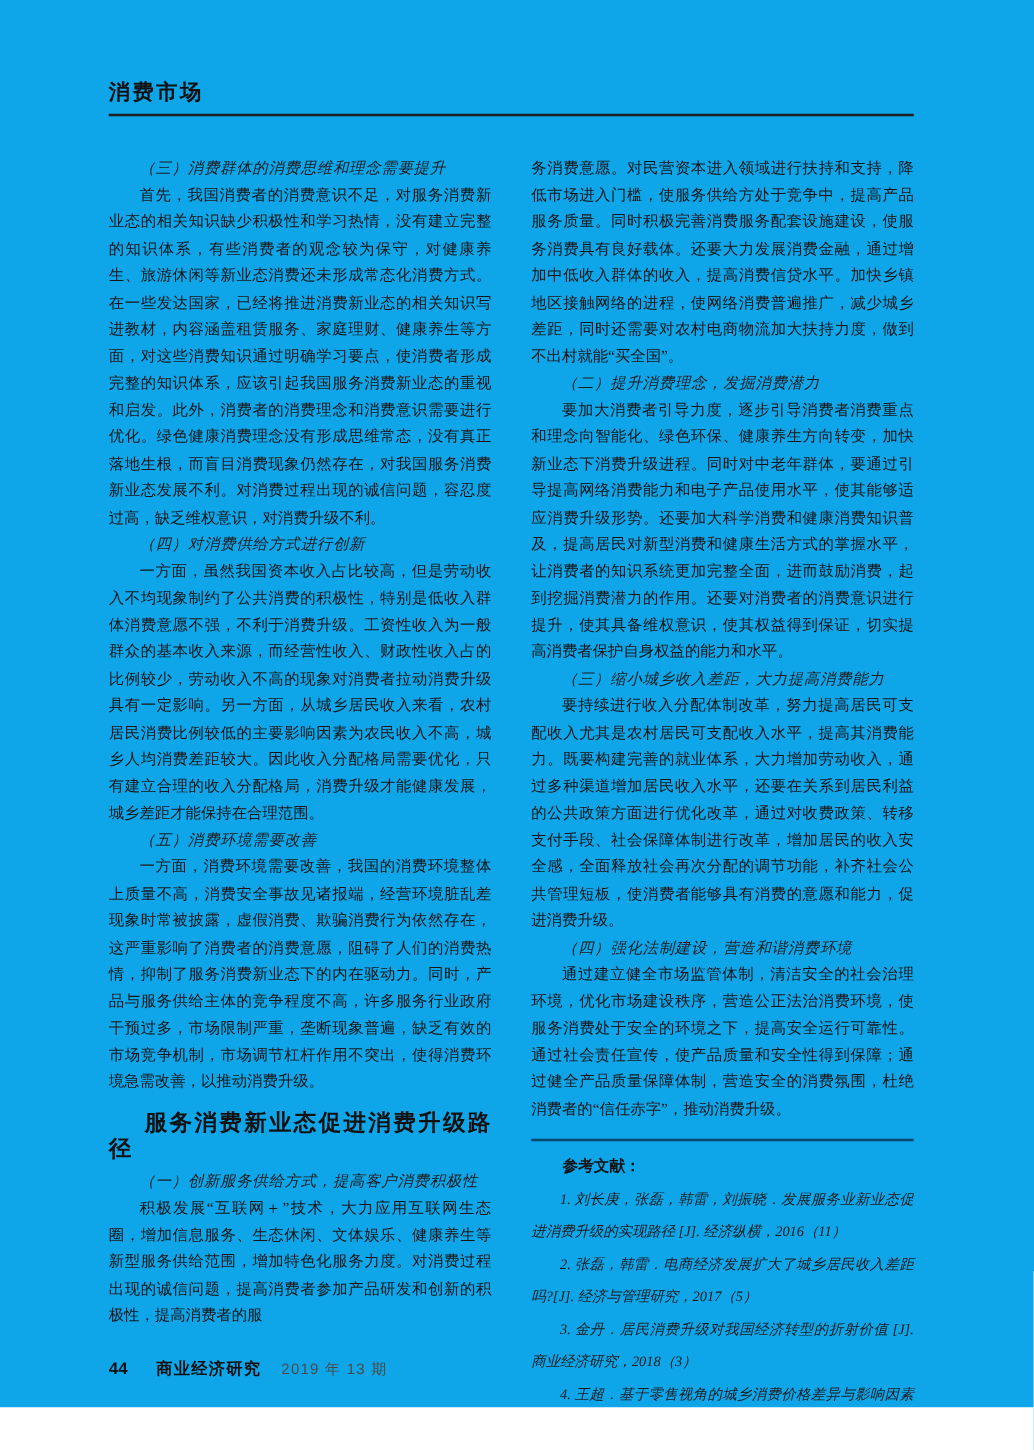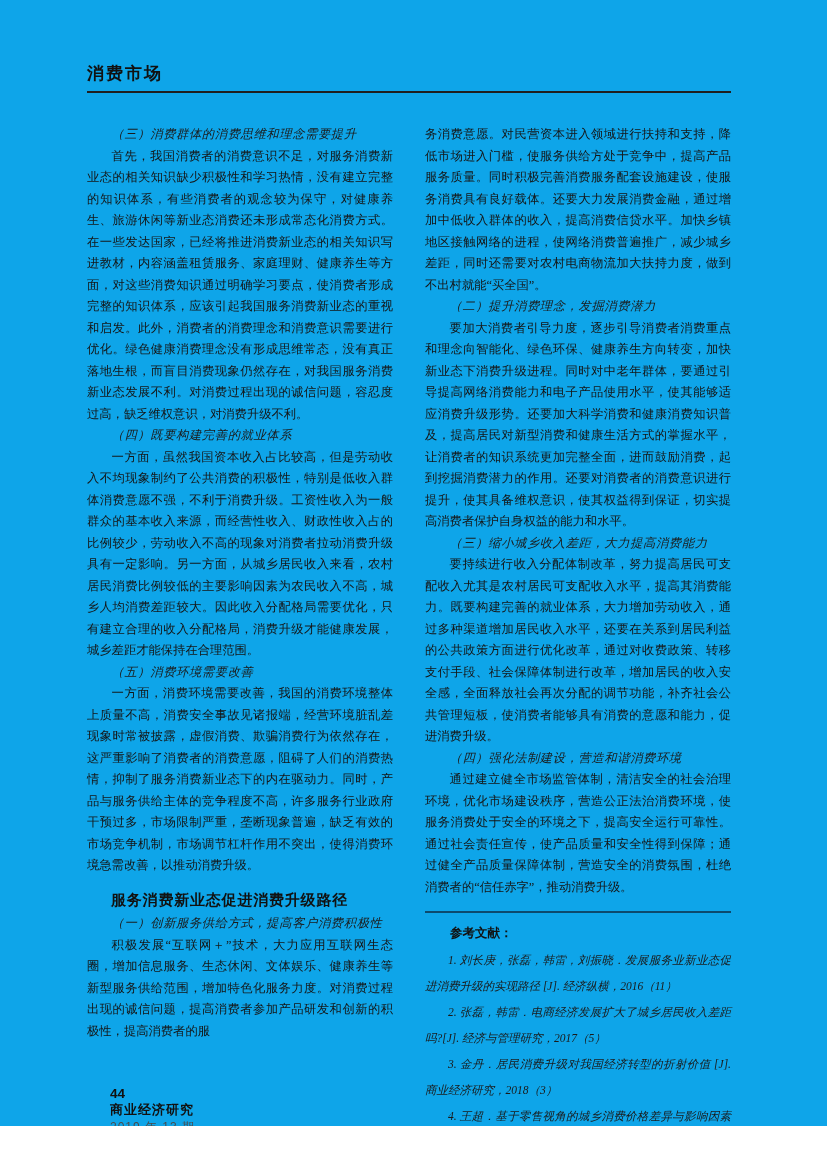--- a/index.html
+++ b/index.html
@@ -45,23 +45,23 @@
   }
   .para { text-indent: 2em; }
   .para.cont { text-indent: 0; }
   .subheading {
     font-style: italic;
     text-indent: 2em;
     letter-spacing: 0.6px;
     color: #1b1b1b;
   }
   .section-title {
-    font-family: Liberation Serif, serif;
+    font-family: Liberation Mono, monospace;
     font-weight: bold;
-    font-size: 15px;
+    font-size: 18px;
     text-indent: 1.6em;
     letter-spacing: 0.8px;
     margin-top: 13px;
     margin-bottom: 2px;
     color: #111;
   }
   .refs {
     margin-top: 13px;
     border-top: 2px solid #0c4a6e;
     border-bottom: 2px solid #8c8c8c;
@@ -84,21 +84,20 @@
     text-align: justify;
     color: #1a1a1a;
   }
   .footer {
     position: absolute;
     left: 87px;
     top: 1086px;
     display: flex;
     align-items: baseline;
     font-family: "Liberation Sans", "DejaVu Sans", sans-serif;
-    flex-direction: column;
   }
   .footer-page {
     font-weight: bold;
     font-size: 13.5px;
     color: #111;
   }
   .footer-journal {
     font-weight: bold;
     font-size: 13px;
     letter-spacing: 1px;
@@ -122,21 +121,21 @@
     <div class="masthead">
       <div class="masthead-title">消费市场</div>
       <div class="masthead-rule"></div>
     </div>
 
     <div class="columns">
       <div class="col col-left">
         <div>
             <div class="subheading">（三）消费群体的消费思维和理念需要提升</div>
             <div class="para">首先，我国消费者的消费意识不足，对服务消费新业态的相关知识缺少积极性和学习热情，没有建立完整的知识体系，有些消费者的观念较为保守，对健康养生、旅游休闲等新业态消费还未形成常态化消费方式。在一些发达国家，已经将推进消费新业态的相关知识写进教材，内容涵盖租赁服务、家庭理财、健康养生等方面，对这些消费知识通过明确学习要点，使消费者形成完整的知识体系，应该引起我国服务消费新业态的重视和启发。此外，消费者的消费理念和消费意识需要进行优化。绿色健康消费理念没有形成思维常态，没有真正落地生根，而盲目消费现象仍然存在，对我国服务消费新业态发展不利。对消费过程出现的诚信问题，容忍度过高，缺乏维权意识，对消费升级不利。</div>
-            <div class="subheading">（四）既要构建完善的就业体系</div>
+            <div class="subheading">（四）对消费供给方式进行创新</div>
             <div class="para">一方面，虽然我国资本收入占比较高，但是劳动收入不均现象制约了公共消费的积极性，特别是低收入群体消费意愿不强，不利于消费升级。工资性收入为一般群众的基本收入来源，而经营性收入、财政性收入占的比例较少，劳动收入不高的现象对消费者拉动消费升级具有一定影响。另一方面，从城乡居民收入来看，农村居民消费比例较低的主要影响因素为农民收入不高，城乡人均消费差距较大。因此收入分配格局需要优化，只有建立合理的收入分配格局，消费升级才能健康发展，城乡差距才能保持在合理范围。</div>
             <div class="subheading">（五）消费环境需要改善</div>
             <div class="para">一方面，消费环境需要改善，我国的消费环境整体上质量不高，消费安全事故见诸报端，经营环境脏乱差现象时常被披露，虚假消费、欺骗消费行为依然存在，这严重影响了消费者的消费意愿，阻碍了人们的消费热情，抑制了服务消费新业态下的内在驱动力。同时，产品与服务供给主体的竞争程度不高，许多服务行业政府干预过多，市场限制严重，垄断现象普遍，缺乏有效的市场竞争机制，市场调节杠杆作用不突出，使得消费环境急需改善，以推动消费升级。</div>
             <div class="section-title">服务消费新业态促进消费升级路径</div>
             <div class="subheading">（一）创新服务供给方式，提高客户消费积极性</div>
             <div class="para">积极发展“互联网＋”技术，大力应用互联网生态圈，增加信息服务、生态休闲、文体娱乐、健康养生等新型服务供给范围，增加特色化服务力度。对消费过程出现的诚信问题，提高消费者参加产品研发和创新的积极性，提高消费者的服</div>
           </div>
       </div>
       <div class="col col-right">
         <div>

